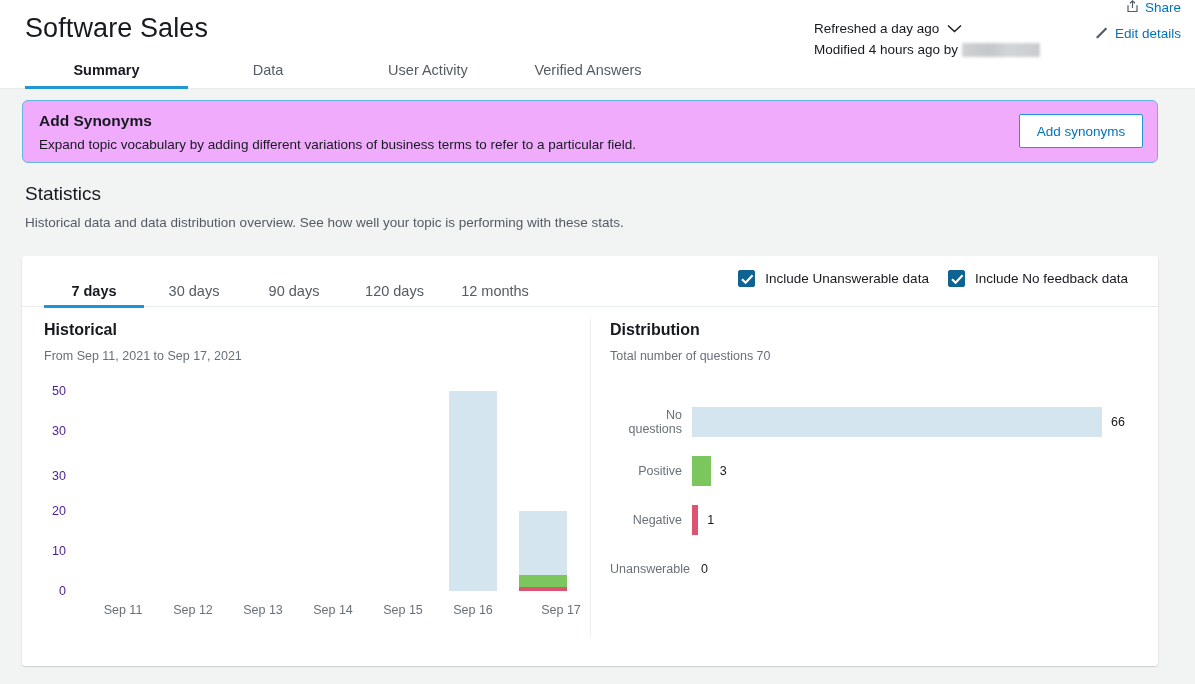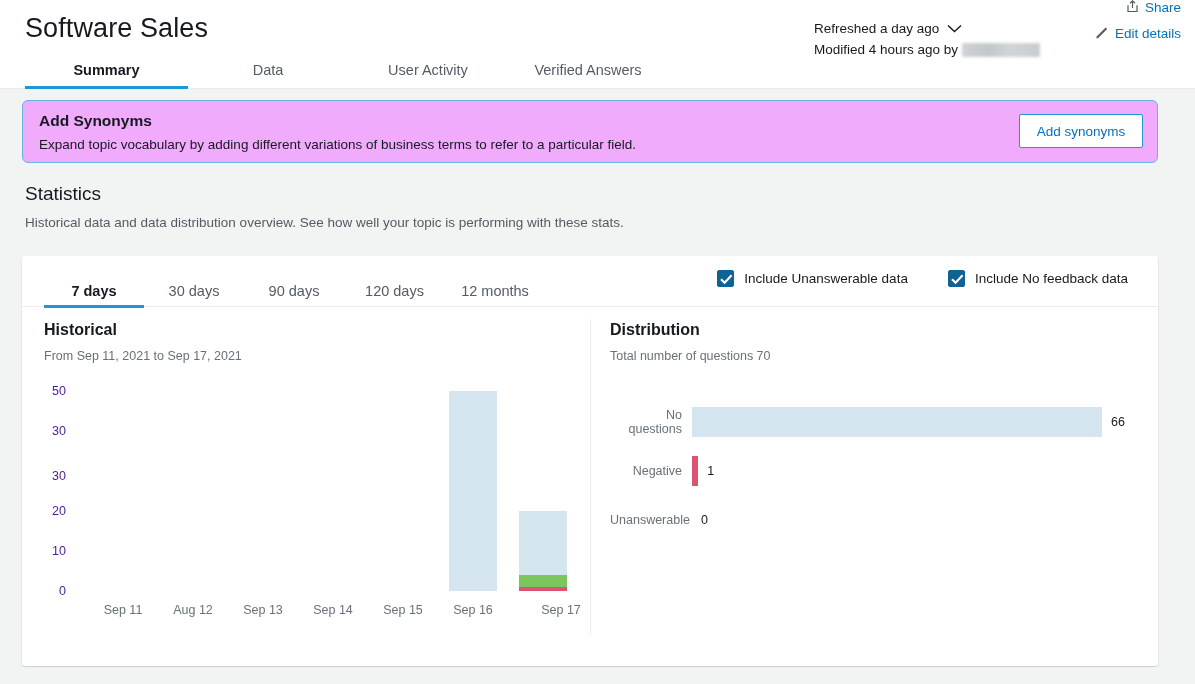--- a/index.html
+++ b/index.html
@@ -222,21 +222,21 @@
     left: 0; right: 0; bottom: -1px;
     height: 3px;
     background: #2196d4;
   }
   .checks {
     position: absolute;
     right: 30px;
     top: 14px;
     display: flex;
     align-items: center;
-    gap: 40px;
+    gap: 19px;
   }
   .check-item { display: flex; align-items: center; cursor: pointer; }
   .checkbox {
     width: 17px; height: 17px;
     background: #0f6392;
     border: 1px solid #0f6392;
     border-radius: 2px;
     position: relative;
     flex: 0 0 auto;
   }
@@ -486,21 +486,21 @@
               <div class="ytick" style="top: 85px;">30</div>
               <div class="ytick" style="top: 40px;">30</div>
               <div class="ytick" style="top: 0px;">50</div>
               <div class="hbar-slot" style="left: 11px;">
                 <div class="hbar-stack"></div>
               </div>
               <div class="xtick" style="left: 35px;">Sep 11</div>
               <div class="hbar-slot" style="left: 81px;">
                 <div class="hbar-stack"></div>
               </div>
-              <div class="xtick" style="left: 105px;">Aug 12</div>
+              <div class="xtick" style="left: 105px;">Sep 12</div>
               <div class="hbar-slot" style="left: 151px;">
                 <div class="hbar-stack"></div>
               </div>
               <div class="xtick" style="left: 175px;">Sep 13</div>
               <div class="hbar-slot" style="left: 221px;">
                 <div class="hbar-stack"></div>
               </div>
               <div class="xtick" style="left: 245px;">Sep 14</div>
               <div class="hbar-slot" style="left: 291px;">
                 <div class="hbar-stack"></div>
@@ -526,20 +526,25 @@
 
       <div class="panel-dist">
         <div class="panel-title">Distribution</div>
         <div class="panel-sub">Total number of questions 70</div>
 
         <div class="dist-chart" id="distChart">
             <div class="dist-row">
               <div class="dist-label">No questions</div>
               <div class="dist-bar nofeedback" style="width: 410px;"></div>
               <div class="dist-value">66</div>
+            </div>
+            <div class="dist-row">
+              <div class="dist-label">Positive</div>
+              <div class="dist-bar positive" style="width: 18.6364px;"></div>
+              <div class="dist-value">3</div>
             </div>
             <div class="dist-row">
               <div class="dist-label">Negative</div>
               <div class="dist-bar negative" style="width: 6.21212px;"></div>
               <div class="dist-value">1</div>
             </div>
             <div class="dist-row">
               <div class="dist-label">Unanswerable</div>
               <div class="dist-bar zero" style="width: 0px;"></div>
               <div class="dist-value">0</div>

